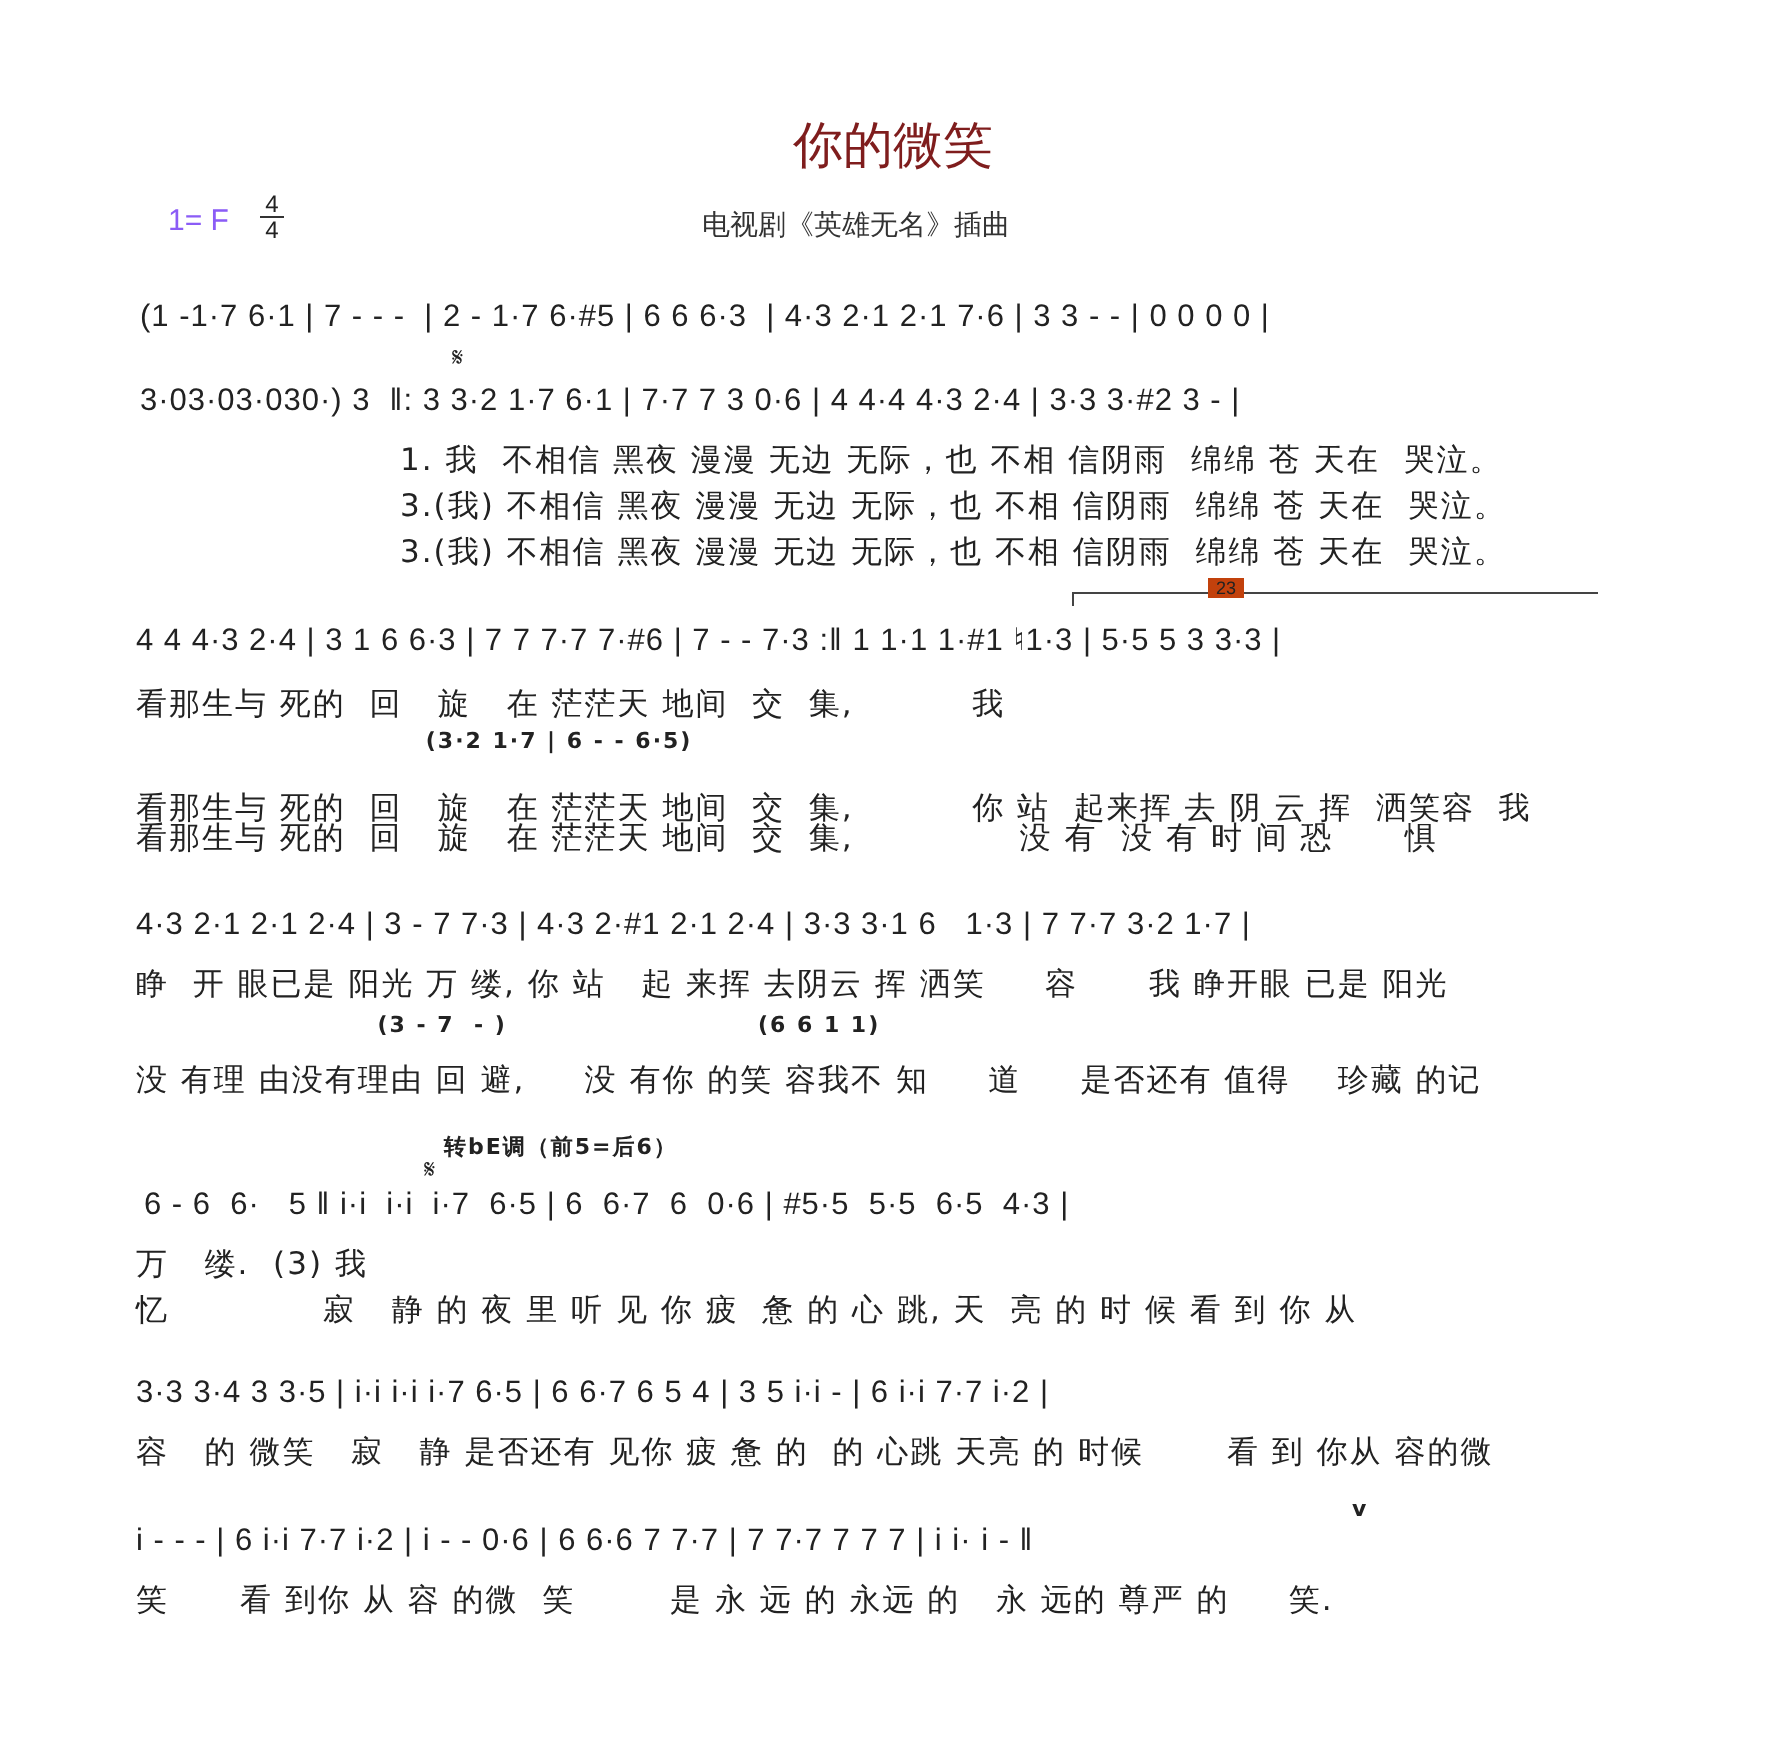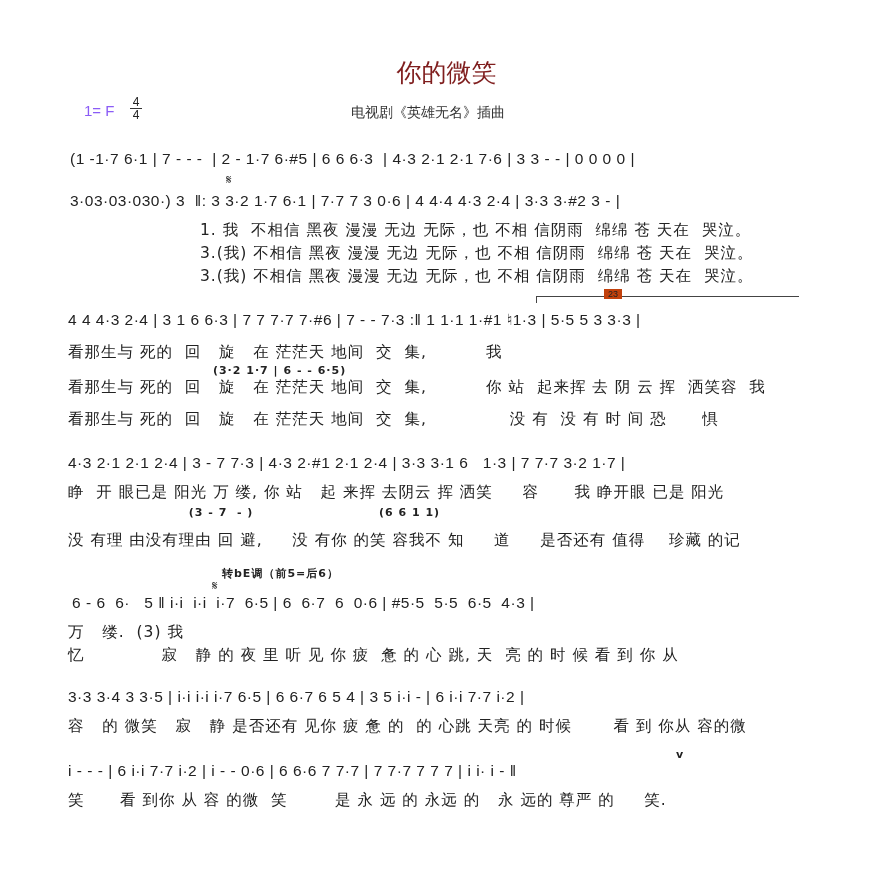--- a/index.html
+++ b/index.html
@@ -60,21 +60,21 @@
 <div class="row notes" style="top:192px; left:70px;">3·03·03·030·) 3  ‖: 3 3·2 1·7 6·1 | 7·7 7 3 0·6 | 4 4·4 4·3 2·4 | 3·3 3·#2 3 - |</div>
 <div class="lyric" style="left:200px; top:220px;">1. 我  不相信 黑夜 漫漫 无边 无际，也 不相 信阴雨  绵绵 苍 天在  哭泣。</div>
 <div class="lyric" style="left:200px; top:243px;">3.(我) 不相信 黑夜 漫漫 无边 无际，也 不相 信阴雨  绵绵 苍 天在  哭泣。</div>
 <div class="lyric" style="left:200px; top:266px;">3.(我) 不相信 黑夜 漫漫 无边 无际，也 不相 信阴雨  绵绵 苍 天在  哭泣。</div>
 
 <div class="bracket-23"></div>
 <div class="bracket-label">23</div>
 <div class="row notes" style="top:311px; left:68px;">4 4 4·3 2·4 | 3 1 6 6·3 | 7 7 7·7 7·#6 | 7 - - 7·3 :‖ 1 1·1 1·#1 ♮1·3 | 5·5 5 3 3·3 |</div>
 <div class="lyric" style="left:68px; top:342px;">看那生与 死的  回   旋   在 茫茫天 地间  交  集,          我</div>
 <div class="lyric small" style="left:68px; top:364px;">                              (3·2 1·7 | 6 - - 6·5)</div>
-<div class="lyric" style="left:68px; top:377px;">看那生与 死的  回   旋   在 茫茫天 地间  交  集,          你 站  起来挥 去 阴 云 挥  洒笑容  我</div>
+<div class="lyric" style="left:68px; top:394px;">看那生与 死的  回   旋   在 茫茫天 地间  交  集,          你 站  起来挥 去 阴 云 挥  洒笑容  我</div>
 <div class="lyric" style="left:68px; top:409px;">看那生与 死的  回   旋   在 茫茫天 地间  交  集,              没 有  没 有 时 间 恐      惧</div>
 
 <div class="row notes" style="top:454px; left:68px;">4·3 2·1 2·1 2·4 | 3 - 7 7·3 | 4·3 2·#1 2·1 2·4 | 3·3 3·1 6   1·3 | 7 7·7 3·2 1·7 |</div>
 <div class="lyric" style="left:68px; top:482px;">睁  开 眼已是 阳光 万 缕, 你 站   起 来挥 去阴云 挥 洒笑     容      我 睁开眼 已是 阳光</div>
 <div class="lyric small" style="left:68px; top:506px;">                         (3 - 7  - )                          (6 6 1 1)</div>
 <div class="lyric" style="left:68px; top:530px;">没 有理 由没有理由 回 避,     没 有你 的笑 容我不 知     道     是否还有 值得    珍藏 的记</div>
 
 <div class="lyric small" style="left:222px; top:566px;">转bE调（前5=后6）</div>
 <div class="segno" style="left:212px; top:578px;">𝄋</div>
 <div class="row notes" style="top:594px; left:72px;">6 - 6  6·   5 ‖ i·i  i·i  i·7  6·5 | 6  6·7  6  0·6 | #5·5  5·5  6·5  4·3 |</div>

